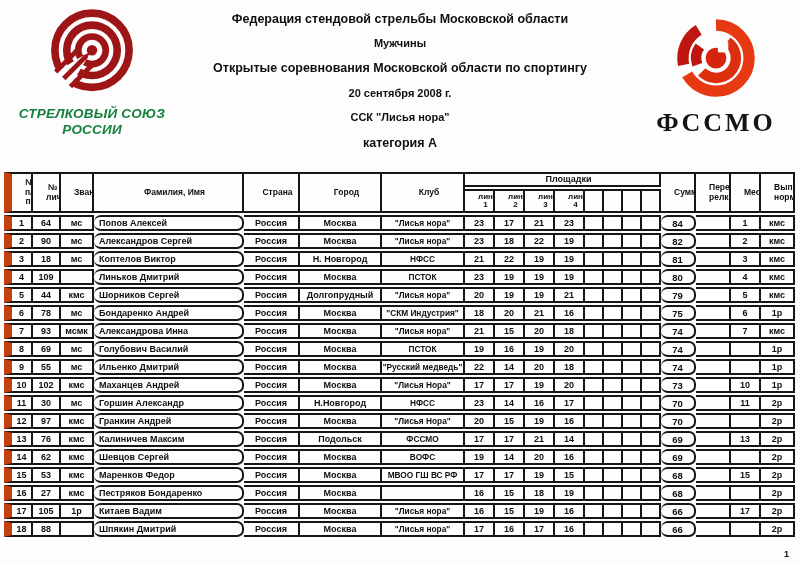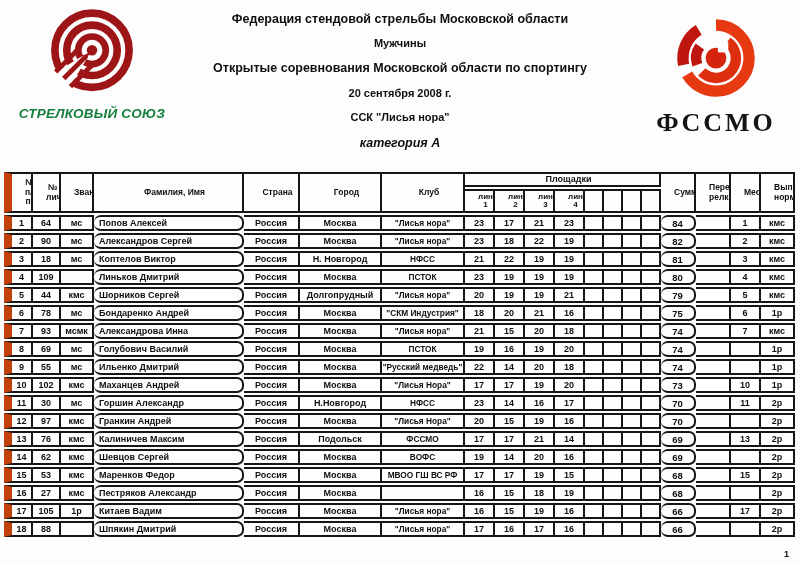--- a/index.html
+++ b/index.html
@@ -19,21 +19,21 @@
   .logo-right svg { display:block; margin:0 auto; }
   .logo-right .fssmo-label { font-family:"Liberation Serif","DejaVu Serif",serif; font-weight:bold; font-size:26px; letter-spacing:3px; color:#141414; margin-top:2px; }
   
   .titles { position:absolute; left:172px; width:456px; top:8px; text-align:center; font-weight:bold; }
   .t-fed   { font-size:12.5px; margin:4px 0 11px; }
   .t-res   { font-size:14.5px; margin:0 0 11px; }
   .t-gen   { font-size:11px;   margin:0 0 12px; }
   .t-comp  { font-size:12.5px; margin:0 0 12px; }
   .t-date  { font-size:11px;   margin:0 0 12px; }
   .t-venue { font-size:11px;   margin:0 0 13px; }
-  .t-cat   { font-size:12.5px; margin:0;font-style:italic; }
+  .t-cat   { font-size:12.5px; margin:0; }
   
   .results-wrap { position:absolute; left:4px; top:170px; width:792px; }
   table.results {
     width:791px; table-layout:fixed;
     border-collapse:separate; border-spacing:0 2px;
     font-weight:bold;
   }
   .results th, .results td {
     border:2px solid #161616; border-left:0;
     overflow:hidden; white-space:nowrap;
@@ -69,20 +69,21 @@
         <rect x="48.5" y="58" width="5" height="31"></rect>
       <polygon points="59,57 62,49 65,57"></polygon>
         <rect x="59.5" y="55" width="5" height="33"></rect>
       <polygon points="70,60 73,52 76,60"></polygon>
         <rect x="70.5" y="58" width="5" height="31"></rect>
     </g>
     <circle cx="62" cy="46" r="5.5" fill="#9e1517"></circle>
   </svg>
   <div class="ssr-title">
     <div>СТРЕЛКОВЫЙ СОЮЗ</div>
+    <div>РОССИИ</div>
   </div>
 </div>
 
 <div class="logo-right">
   <svg width="104" height="94" viewBox="0 0 110 94">
     <g fill="none">
       <circle cx="55" cy="46" r="35" stroke="#e73a12" stroke-width="12" stroke-dasharray="146.6 73.3" transform="rotate(-90 55 46)"></circle>
       <circle cx="55" cy="46" r="35" stroke="#bf1710" stroke-width="12" stroke-dasharray="43 177" transform="rotate(168 55 46)"></circle>
       <circle cx="55" cy="46" r="21" stroke="#dd2e0e" stroke-width="11" stroke-dasharray="69.6 62.3" transform="rotate(-55 55 46)"></circle>
       <circle cx="55" cy="46" r="21" stroke="#bf1710" stroke-width="11" stroke-dasharray="20.1 111.8" transform="rotate(160 55 46)"></circle>
@@ -464,21 +465,21 @@
           <td class="c-extra"></td>
           <td class="c-sum">68</td>
           <td class="c-shootoff"></td>
           <td class="c-place">15</td>
           <td class="c-norm">2р</td>
         </tr>
         <tr>
           <td class="c-num">16</td>
           <td class="c-id">27</td>
           <td class="c-rank">кмс</td>
-          <td class="c-name">Пестряков Александр</td>
+          <td class="c-name">Пестряков Бондаренко</td>
           <td class="c-country">Россия</td>
           <td class="c-city">Москва</td>
           <td class="c-club"></td>
           <td class="c-score">16</td>
           <td class="c-score">15</td>
           <td class="c-score">18</td>
           <td class="c-score">19</td>
           <td class="c-extra"></td>
           <td class="c-extra"></td>
           <td class="c-extra"></td>

